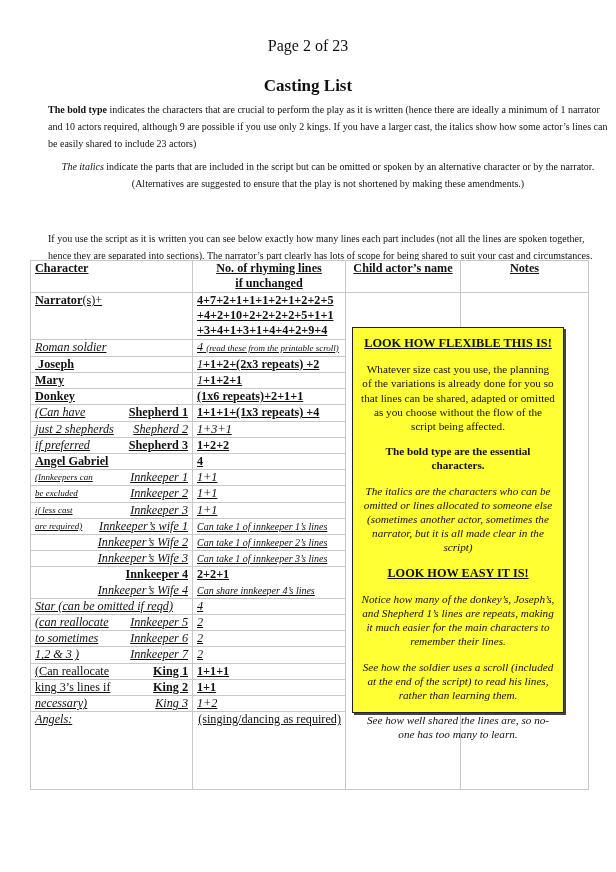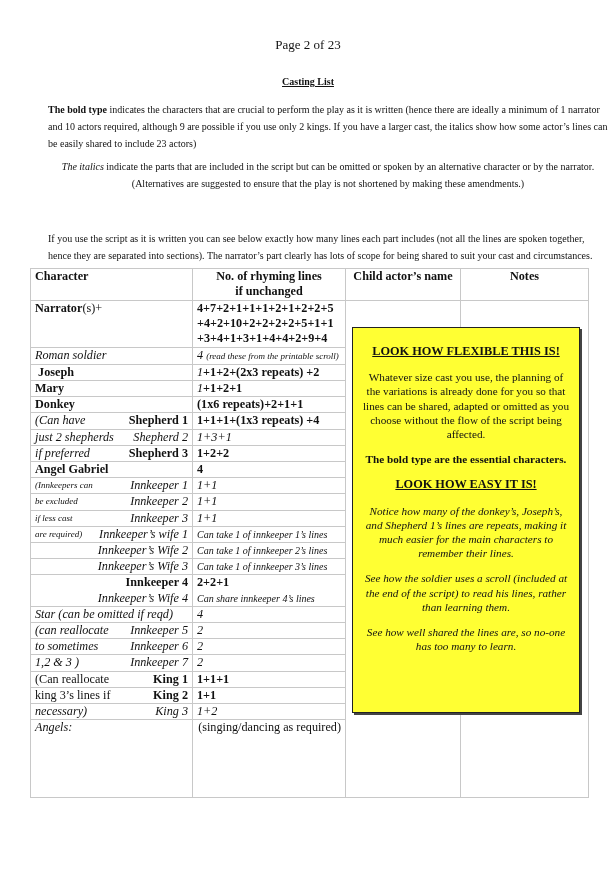--- a/index.html
+++ b/index.html
@@ -1,51 +1,51 @@
 <!DOCTYPE html>
 <html><head>
 <meta charset="utf-8">
 <style>
   html, body { margin: 0; padding: 0; background: #ffffff; }
   body {
     width: 616px; height: 872px; position: relative; overflow: hidden;
     font-family: "Liberation Serif", "DejaVu Serif", serif;
     color: #111; font-size: 12.2px;
   }
-  .page-num { position: absolute; top: 37px; left: 0; width: 616px; text-align: center; font-size: 13px; }
-  .title { position: absolute; top: 76px; left: 0; width: 616px; text-align: center; font-weight: bold; text-decoration: underline; font-size: 10px; }
+  .page-num { position: absolute; top: 37px; left: 0; width: 616px; text-align: center; font-size: 16px; }
+  .title { position: absolute; top: 76px; left: 0; width: 616px; text-align: center; font-weight: bold; font-size: 17px; }
   .para { position: absolute; left: 48px; width: 560px; line-height: 17px; font-size: 10px; }
   .p1 { top: 101px; }
   .p2 { top: 158px; text-align: center; }
   .p3 { top: 230px; }
   b { font-weight: bold; }
   i { font-style: italic; }
 
   table.cast {
-    position: absolute; left: 30px; top: 268px; width: 558px;
-    border-collapse: collapse; table-layout: fixed;
+    position: absolute; left: 30px; top: 260px; width: 558px;
+    border-collapse: collapse; table-layout: fixed; text-decoration: underline;
   }
   table.cast td {
     border: 1px solid #c8c8c8; padding: 0 4px; vertical-align: top;
     font-size: 12.2px; line-height: 15.2px; white-space: nowrap; overflow: hidden;
   }
   td.hdr { font-weight: bold; text-align: center; }
   td.hdr-left { font-weight: bold; vertical-align: bottom; }
   .split { display: flex; justify-content: space-between; }
   .right { text-align: right; }
   .tiny { font-size: 9px; font-style: italic; }
   .small-it { font-size: 10px; font-style: italic; }
   .center { text-align: right; white-space: normal !important; margin-left: 33px; }
 
   .yellow {
-    position: absolute; left: 352px; top: 327px; width: 228px; height: 386px;
+    position: absolute; left: 352px; top: 327px; width: 212px; height: 386px;
     background: #ffff33; border: 1.5px solid #222;
     box-shadow: 2px 2px 0 #444;
     text-align: center; font-size: 11.2px; line-height: 14.2px;
-    padding: 16px 8px; box-sizing: border-box;
+    padding: 8px 8px; box-sizing: border-box;
   }
   .yellow .yh { font-weight: bold; text-decoration: underline; font-size: 12.3px; margin: 0 0 12px 0; }
   .yellow p { margin: 0 0 11px 0; }
   .yellow .bold { font-weight: bold; }
   .yellow .it { font-style: italic; }
 </style>
 </head>
 <body>
 
 <div class="page-num">Page 2 of 23</div>
@@ -245,17 +245,18 @@
     <td><i>Angels:</i></td>
     <td class="center"><span>(singing/dancing as required)</span></td>
   </tr>
 </tbody>
   </table>
 
 <div class="yellow">
   <div class="yh">LOOK HOW FLEXIBLE THIS IS!</div>
   <p>Whatever size cast you use, the planning of the variations is already done for you so that lines can be shared, adapted or omitted as you choose without the flow of the script being affected.</p>
   <p class="bold">The bold type are the essential characters.</p>
+  <p class="it">The italics are the characters who can be omitted or lines allocated to someone else (sometimes another actor, sometimes the narrator, but it is all made clear in the script)</p>
   <div class="yh">LOOK HOW EASY IT IS!</div>
   <p class="it">Notice how many of the donkey’s, Joseph’s, and Shepherd 1’s lines are repeats, making it much easier for the main characters to remember their lines.</p>
   <p class="it">See how the soldier uses a scroll (included at the end of the script) to read his lines, rather than learning them.</p>
   <p class="it">See how well shared the lines are, so no-one has too many to learn.</p>
 </div>
 
 </body></html>

